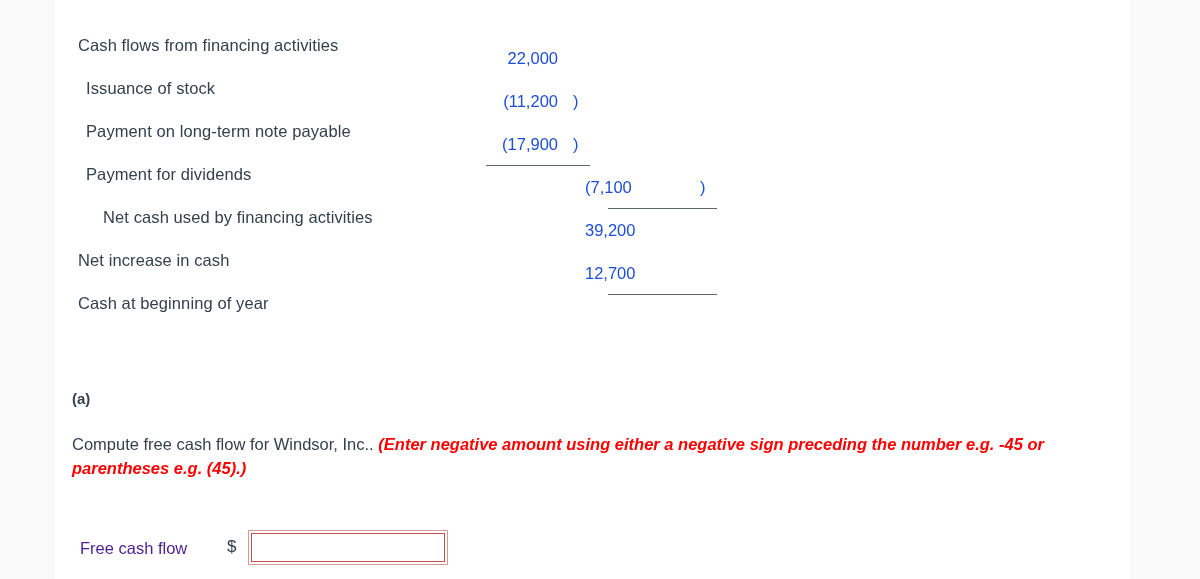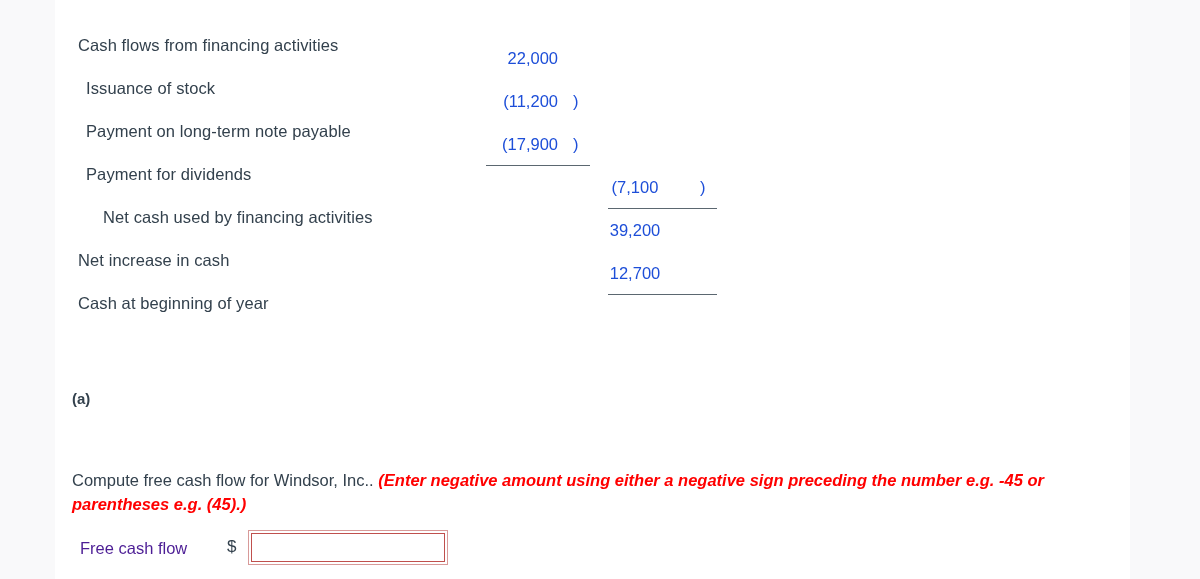--- a/index.html
+++ b/index.html
@@ -75,21 +75,21 @@
   }
   .col1-paren {
     left: 518px;
     width: 12px;
     text-align: left;
   }
   
   .col2-num {
     left: 530px;
     width: 100px;
-    text-align: center;
+    text-align: left;
   }
   .col2-paren {
     left: 645px;
     width: 12px;
     text-align: left;
   }
 
   
   .rule {
     position: absolute;
@@ -130,21 +130,20 @@
     color: #33414d;
   }
   #prompt {
     position: absolute;
     left: 17px;
     top: 42px;
     width: 1055px;
     font-size: 16.5px;
     line-height: 24px;
     color: #33414d;
-    margin-top: 36px;
   }
   #prompt .hint {
     color: #ff0000;
     font-weight: bold;
     font-style: italic;
   }
 
   
   #answer-row {
     position: absolute;

